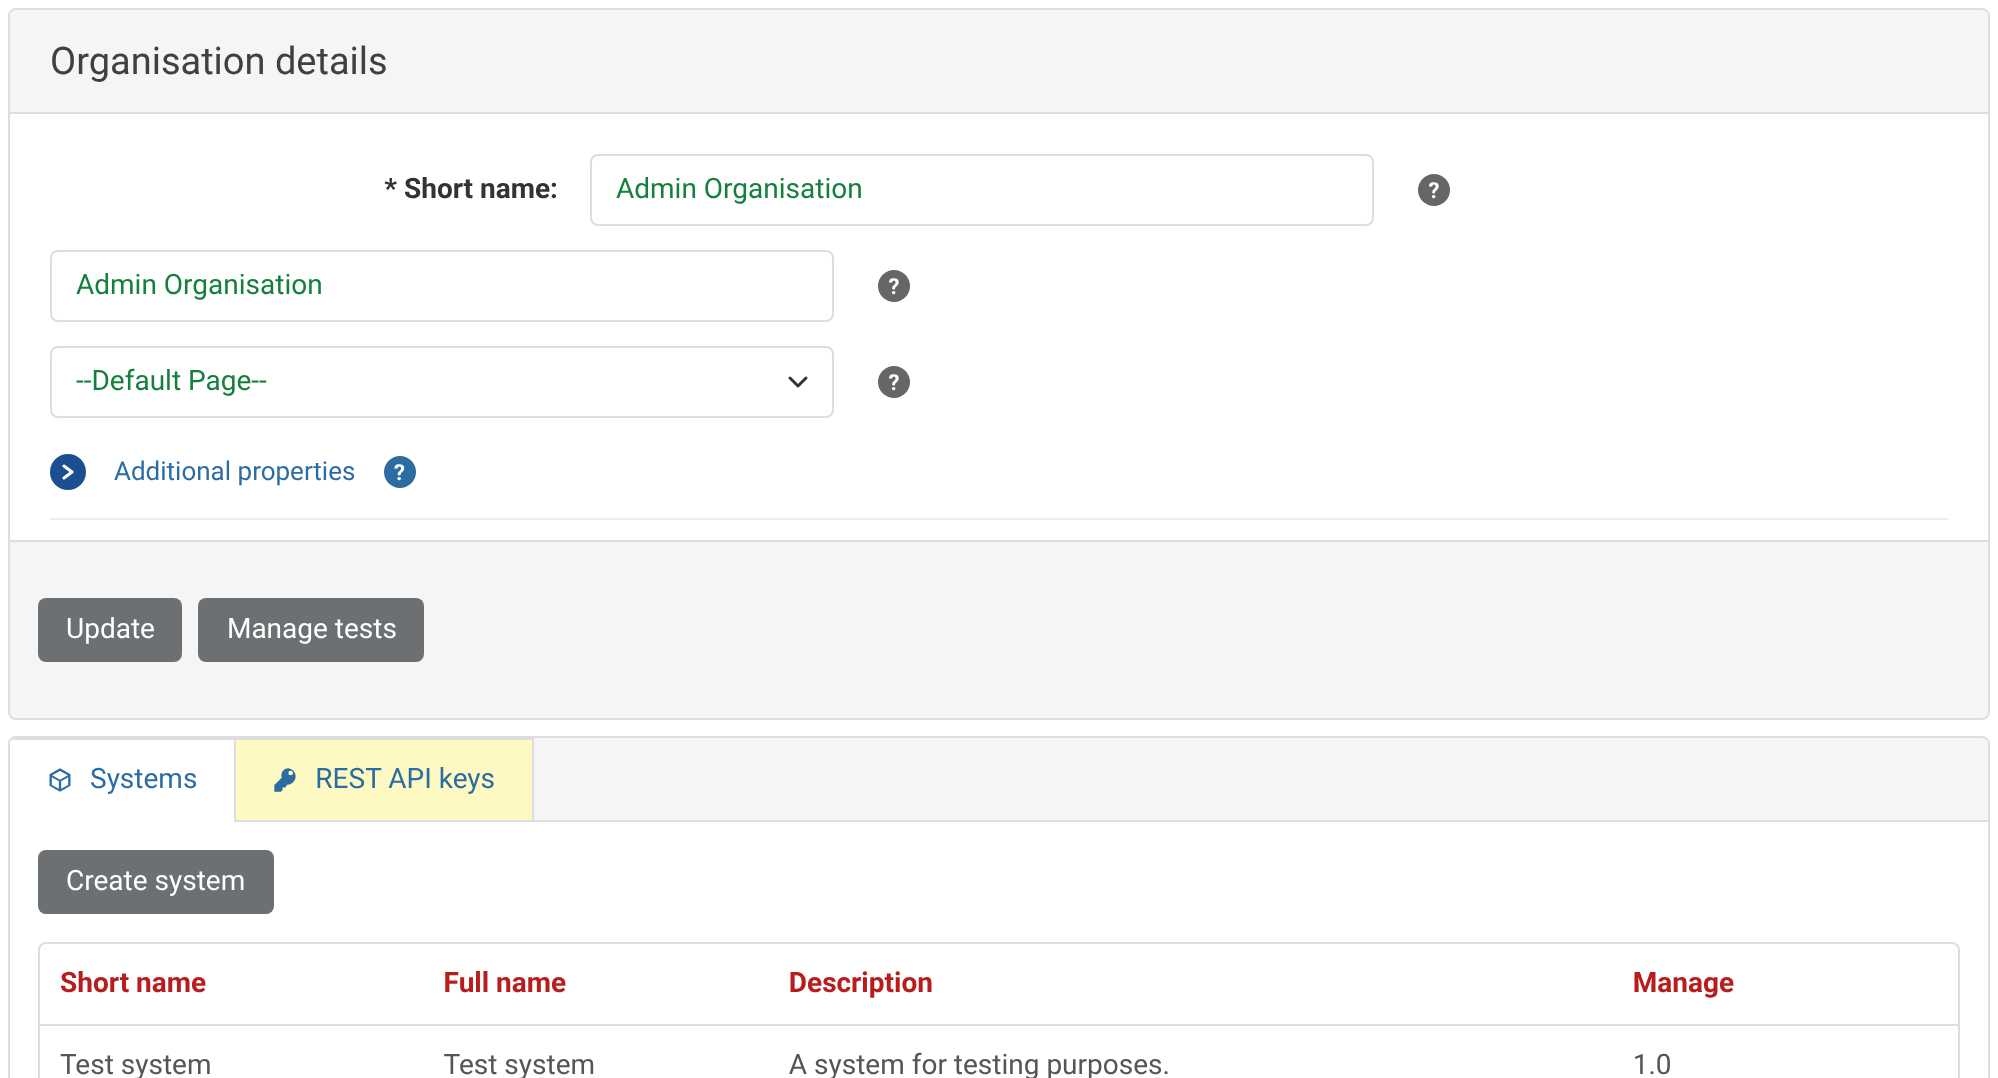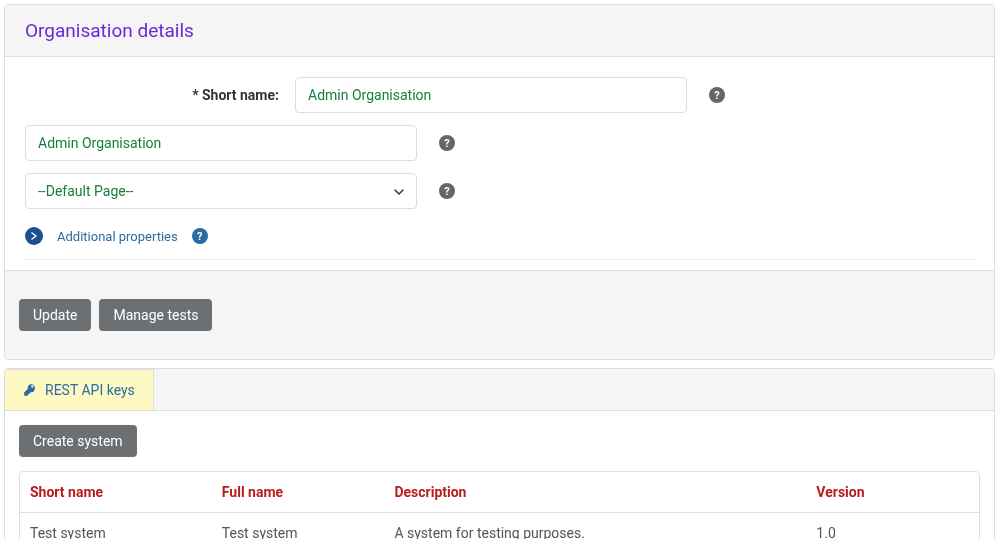--- a/index.html
+++ b/index.html
@@ -19,21 +19,21 @@
       overflow: hidden;
     }
 
     .panel-header {
       background: #f5f5f5;
       padding: 14px 20px;
       border-bottom: 1px solid #ddd;
     }
 
     .panel-title {
-      color: #6d28d9;
+      color: #404040;
       font-size: 19px;
       font-weight: 400;
     }
 
     .panel-body {
       padding: 20px 20px 10px 20px;
       background: #fff;
     }
 
     .form-row {
@@ -309,40 +309,48 @@
   </div>
 
   <div class="panel-footer">
     <button class="btn">Update</button>
     <button class="btn">Manage tests</button>
   </div>
 </div>
 
 <div class="tabs-panel">
   <div class="tabs-header">
+    <div class="tab active">
+      <span class="tab-icon">
+        <svg viewBox="0 0 24 24">
+            <path d="M12 2 L3 7v10l9 5 9-5V7l-9-5zm0 2.2L18.7 8 12 11.8 5.3 8 12 4.2zM5 9.6l6 3.4v6.6l-6-3.3V9.6zm8 10V13l6-3.4v6.7l-6 3.3z"></path>
+          </svg>
+      </span>
+      <span>Systems</span>
+    </div>
     <div class="tab">
       <span class="tab-icon">
         <svg viewBox="0 0 24 24">
             <path d="M14 2a6 6 0 0 0-5.65 8.02L2 16.37V22h5.63l1.41-1.41v-2.12h2.12l1.41-1.41v-1.1A6 6 0 1 0 14 2zm2 6a2 2 0 1 1 0-4 2 2 0 0 1 0 4z"></path>
           </svg>
       </span>
       <span>REST API keys</span>
     </div>
   </div>
 
   <div class="tabs-body">
     <button class="btn">Create system</button>
 
     <table class="table">
       <thead>
         <tr>
           <th class="col-short">Short name</th>
           <th class="col-full">Full name</th>
           <th class="col-desc">Description</th>
-          <th class="col-ver">Version</th>
+          <th class="col-ver">Manage</th>
         </tr>
       </thead>
       <tbody>
         <tr>
           <td>Test system</td>
           <td>Test system</td>
           <td>A system for testing purposes.</td>
           <td>1.0</td>
         </tr>
       </tbody>

